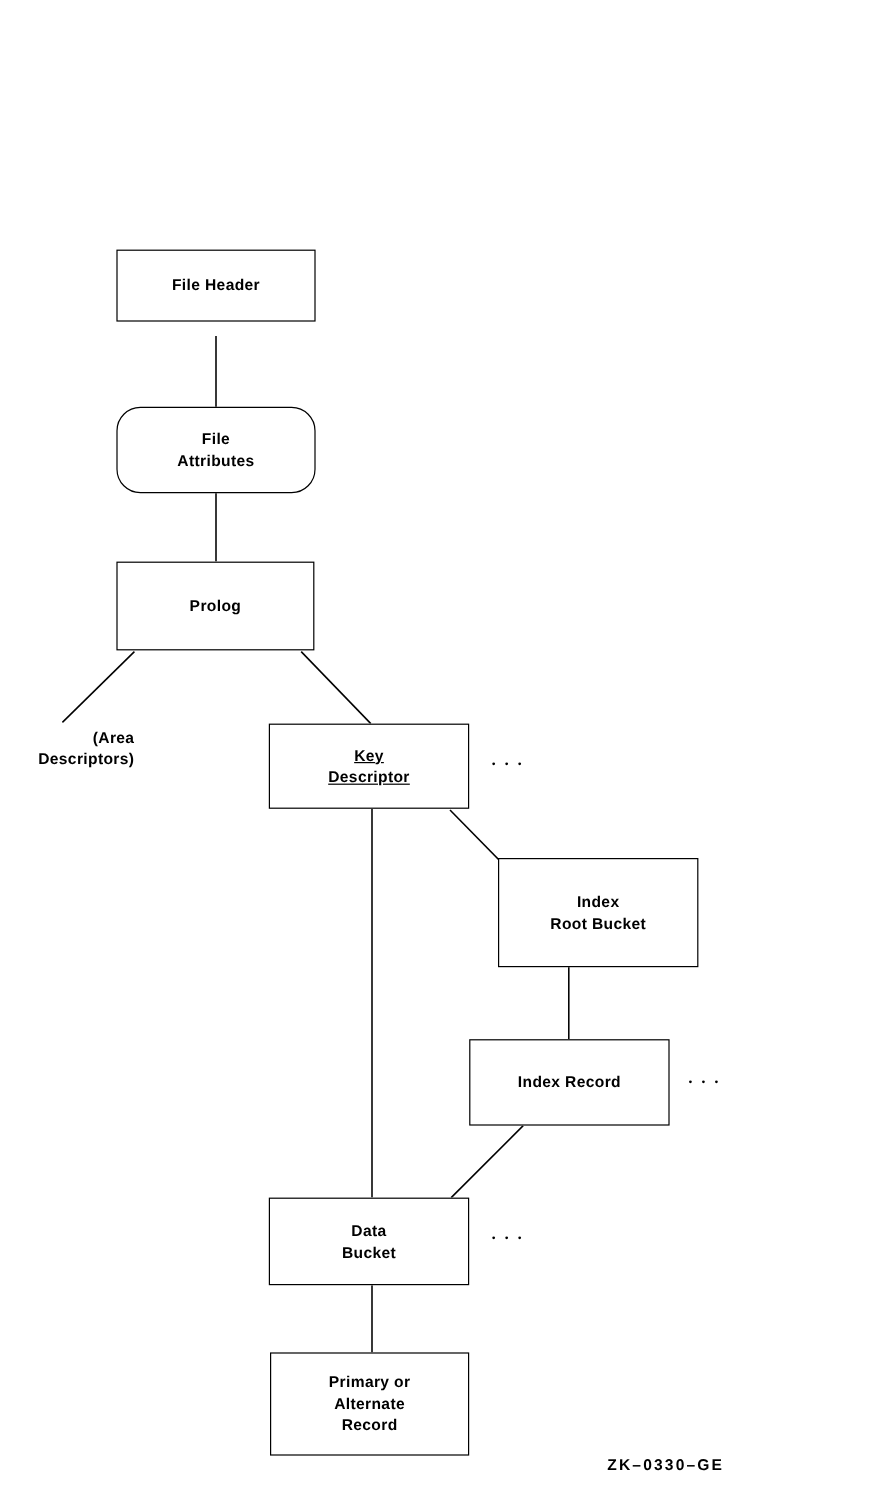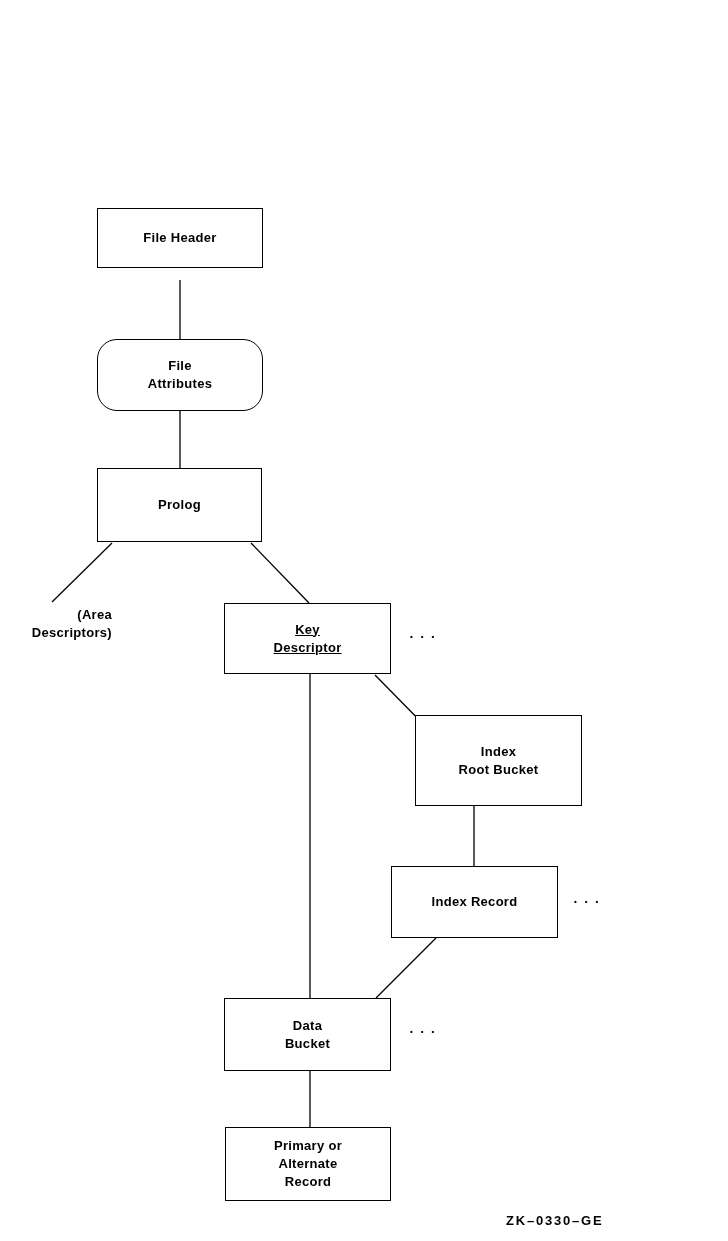--- a/index.html
+++ b/index.html
@@ -42,21 +42,21 @@
     white-space: pre-line;
     letter-spacing: 0.3px;
   }
   .node-file-header            { left: 97px;  top: 208px; width: 166px; height: 60px; }
   .node-file-attributes        { left: 97px;  top: 339px; width: 166px; height: 72px; border-radius: 20px; }
   .node-prolog                 { left: 97px;  top: 468px; width: 165px; height: 74px; text-align: right; }
   .node-key-descriptor         { left: 224px; top: 603px; width: 167px; height: 71px; text-decoration: underline; }
   .node-index-root-bucket      { left: 391px; top: 715px; width: 167px; height: 91px; margin-left: 24px; }
   .node-index-record           { left: 391px; top: 866px; width: 167px; height: 72px; }
   .node-data-bucket            { left: 224px; top: 998px; width: 167px; height: 73px; text-align: center; }
-  .node-primary-alt-record     { left: 225px; top: 1127px; width: 166px; height: 74px; }
+  .node-primary-alt-record     { left: 225px; top: 1127px; width: 166px; height: 86px; }
   .annotation-area-descriptors {
     position: absolute;
     left: 2px;
     top: 606px;
     width: 110px;
     font-size: 13px;
     font-weight: 700;
     line-height: 18px;
     white-space: pre-line;
     text-align: right;

